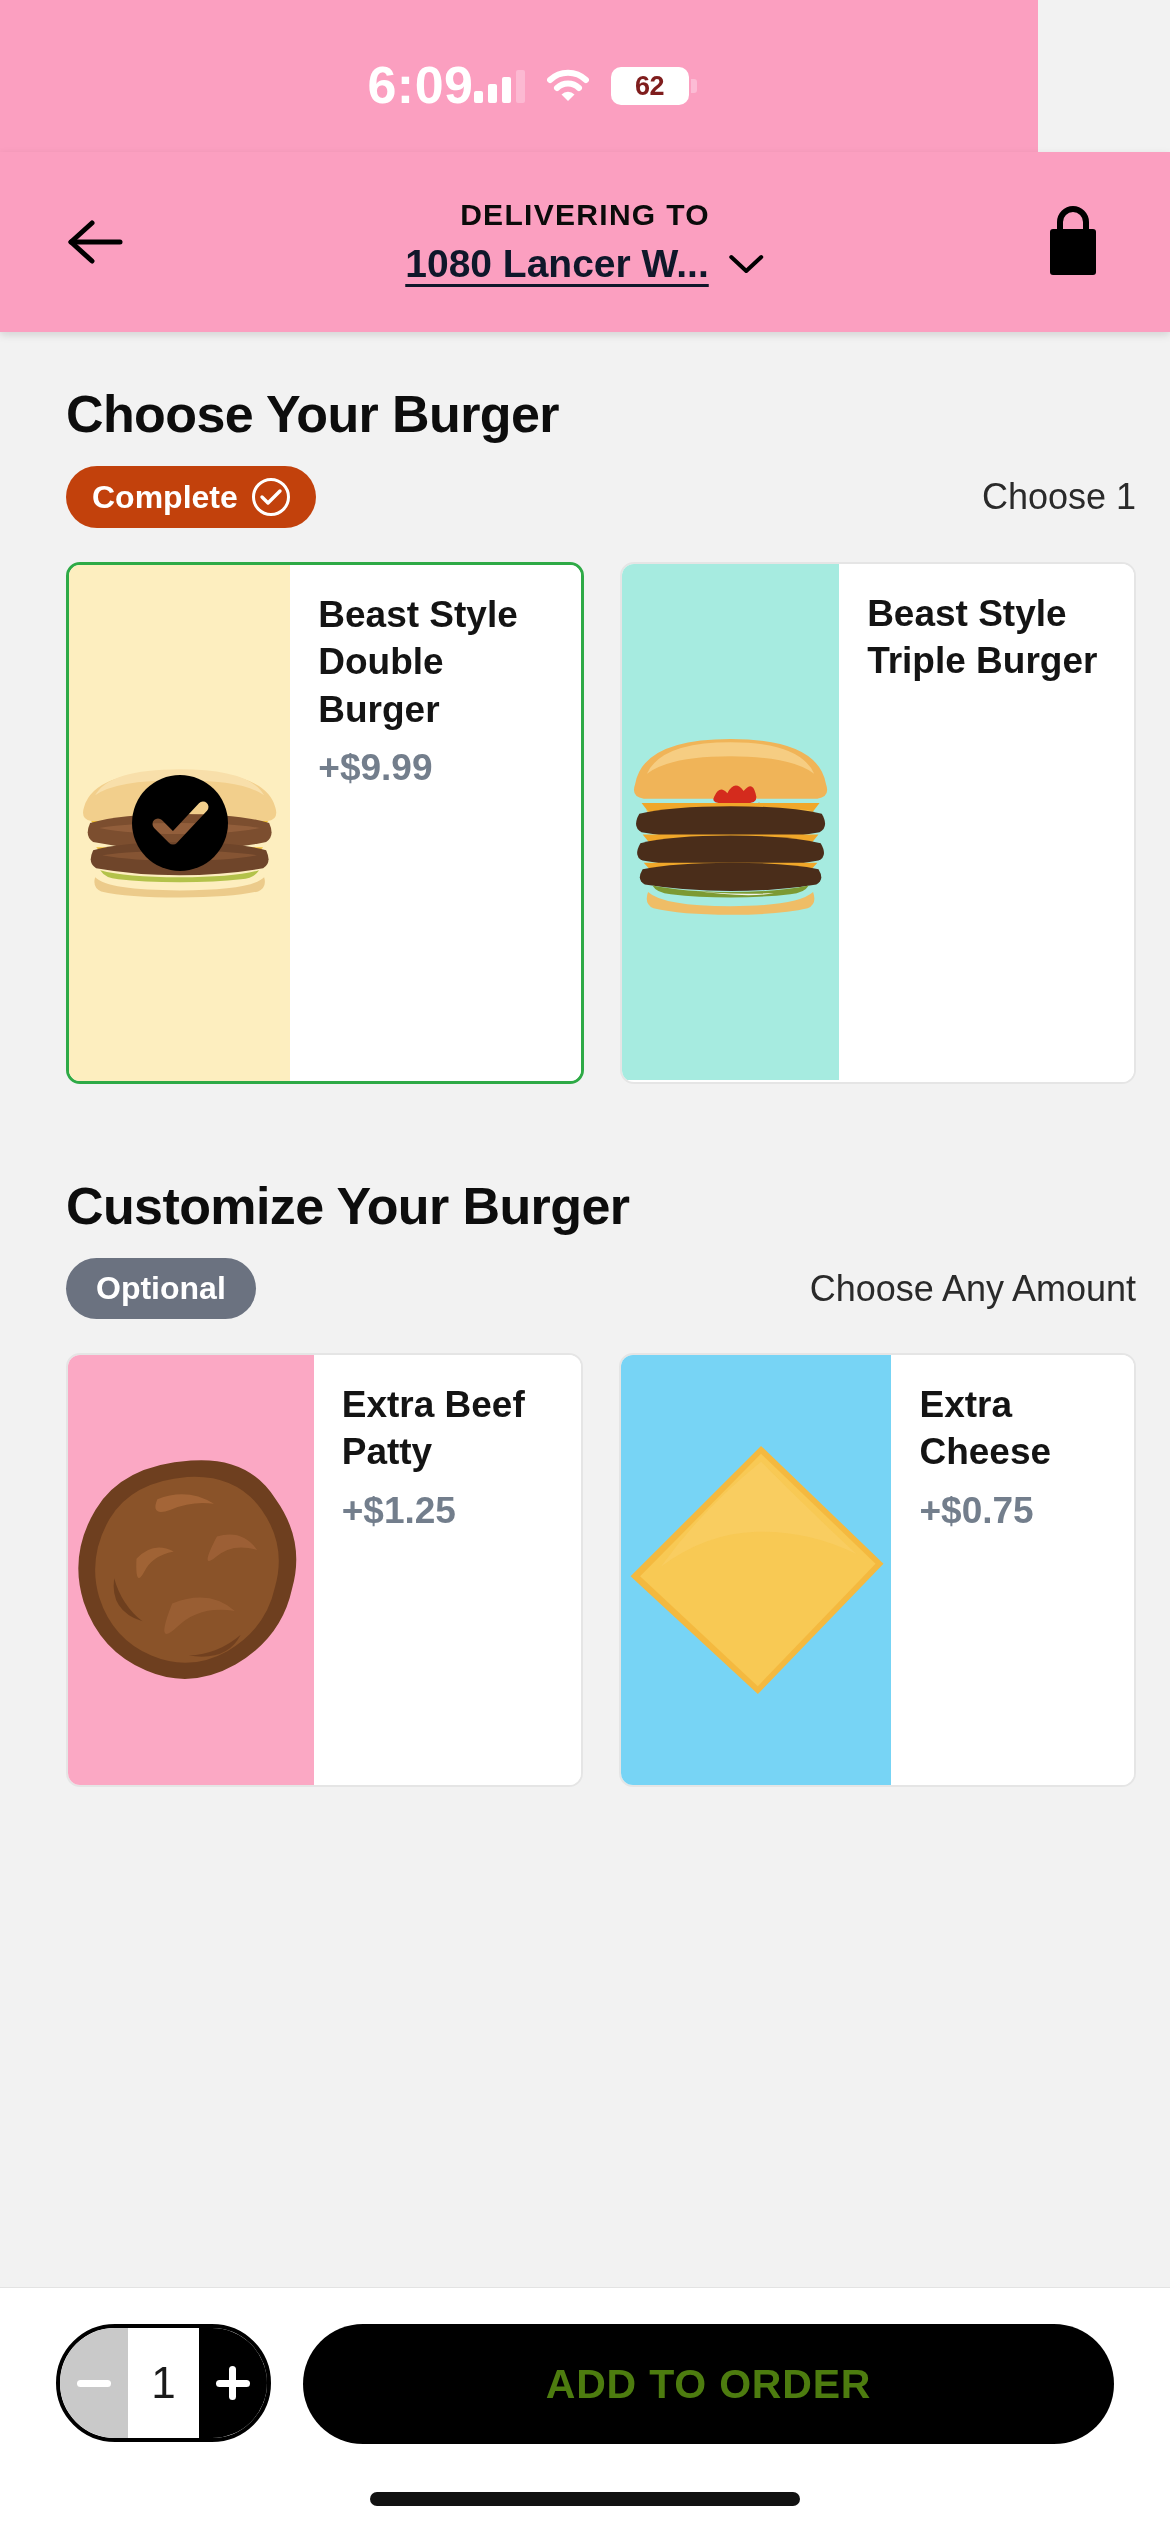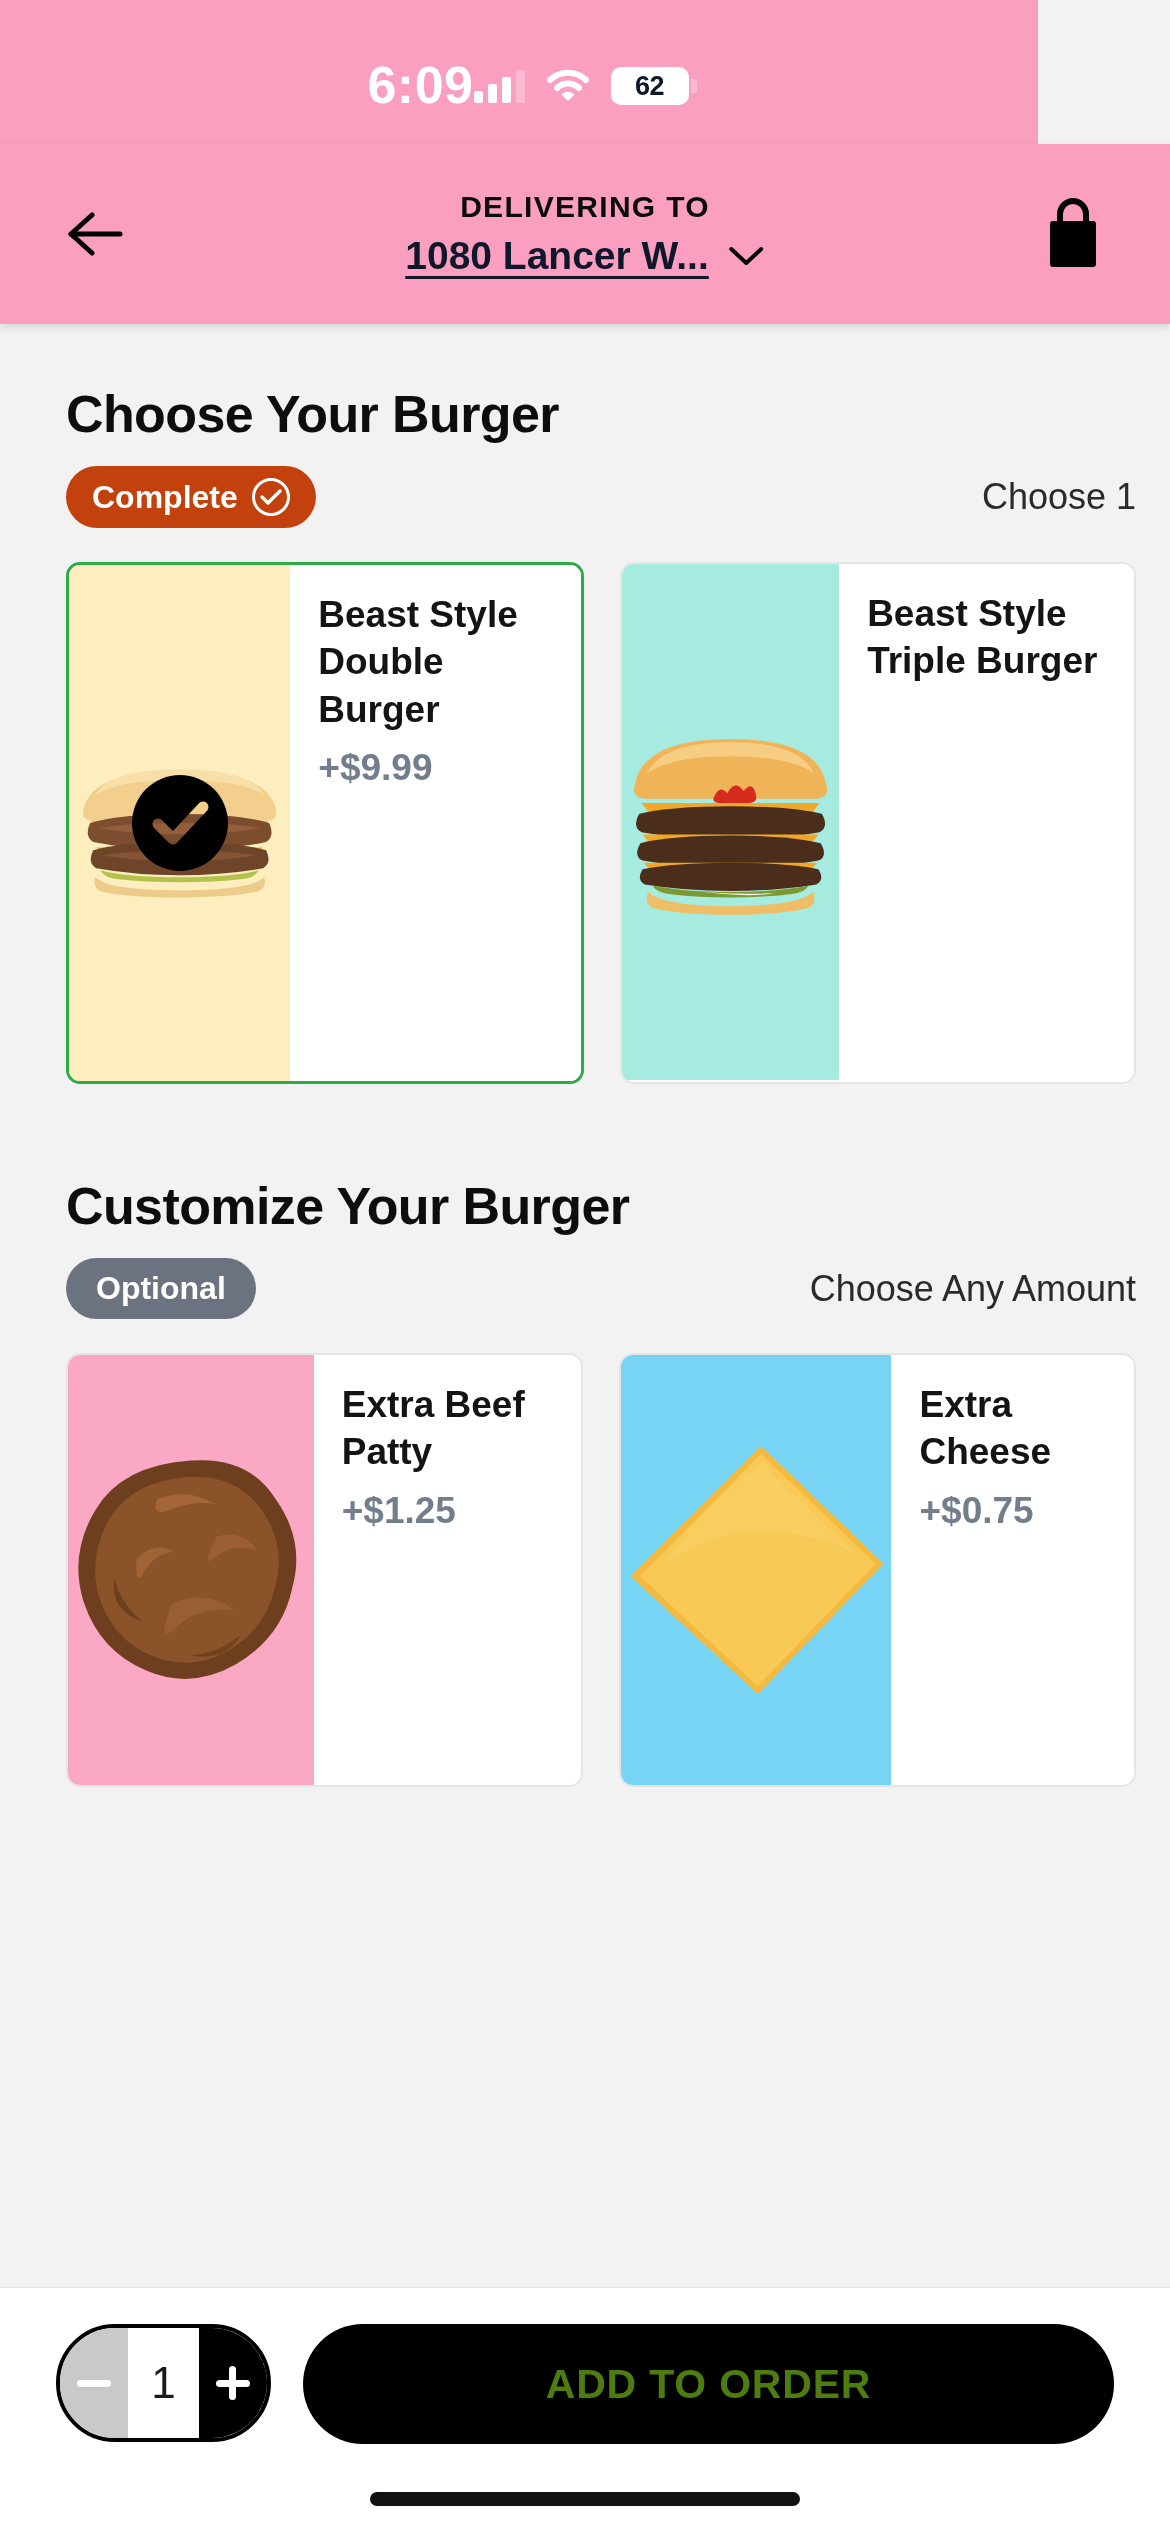--- a/index.html
+++ b/index.html
@@ -27,29 +27,29 @@
   .sig i { display:block; width:9px; background:#ffffff; border-radius:2px; }
   .sig i:nth-child(1){ height:12px; }
   .sig i:nth-child(2){ height:19px; }
   .sig i:nth-child(3){ height:26px; }
   .sig i:nth-child(4){ height:33px; background:#fcb9d2; }
   .wifi { width:42px; height:34px; position:relative; }
   .batt {
     width:78px; height:38px; background:#ffffff; border-radius:10px;
     display:flex; align-items:center; justify-content:center; position:relative;
   }
-  .batt-lvl { color:#0f172a; font-size:27px; font-weight:700; letter-spacing:-.5px; }
+  .batt-lvl { color:#7f1d1d; font-size:27px; font-weight:700; letter-spacing:-.5px; }
   .batt::after {
     content:""; position:absolute; right:-8px; top:12px; width:6px; height:14px;
     background:#fcbcd5; border-radius:0 3px 3px 0;
   }
 
   
   .header {
-    position:absolute; top:144px; left:0; width:1170px; height:180px;
+    position:absolute; top:152px; left:0; width:1170px; height:180px;
     background:#fb9fc0;
     box-shadow:0 3px 8px rgba(0,0,0,.13);
     z-index:5;
   }
   .back-btn {
     position:absolute; left:58px; top:50%; transform:translateY(-50%);
     width:74px; height:74px; display:flex; align-items:center; justify-content:center;
   }
   .deliver-block {
     position:absolute; left:50%; top:50%; transform:translate(-50%,-50%);

